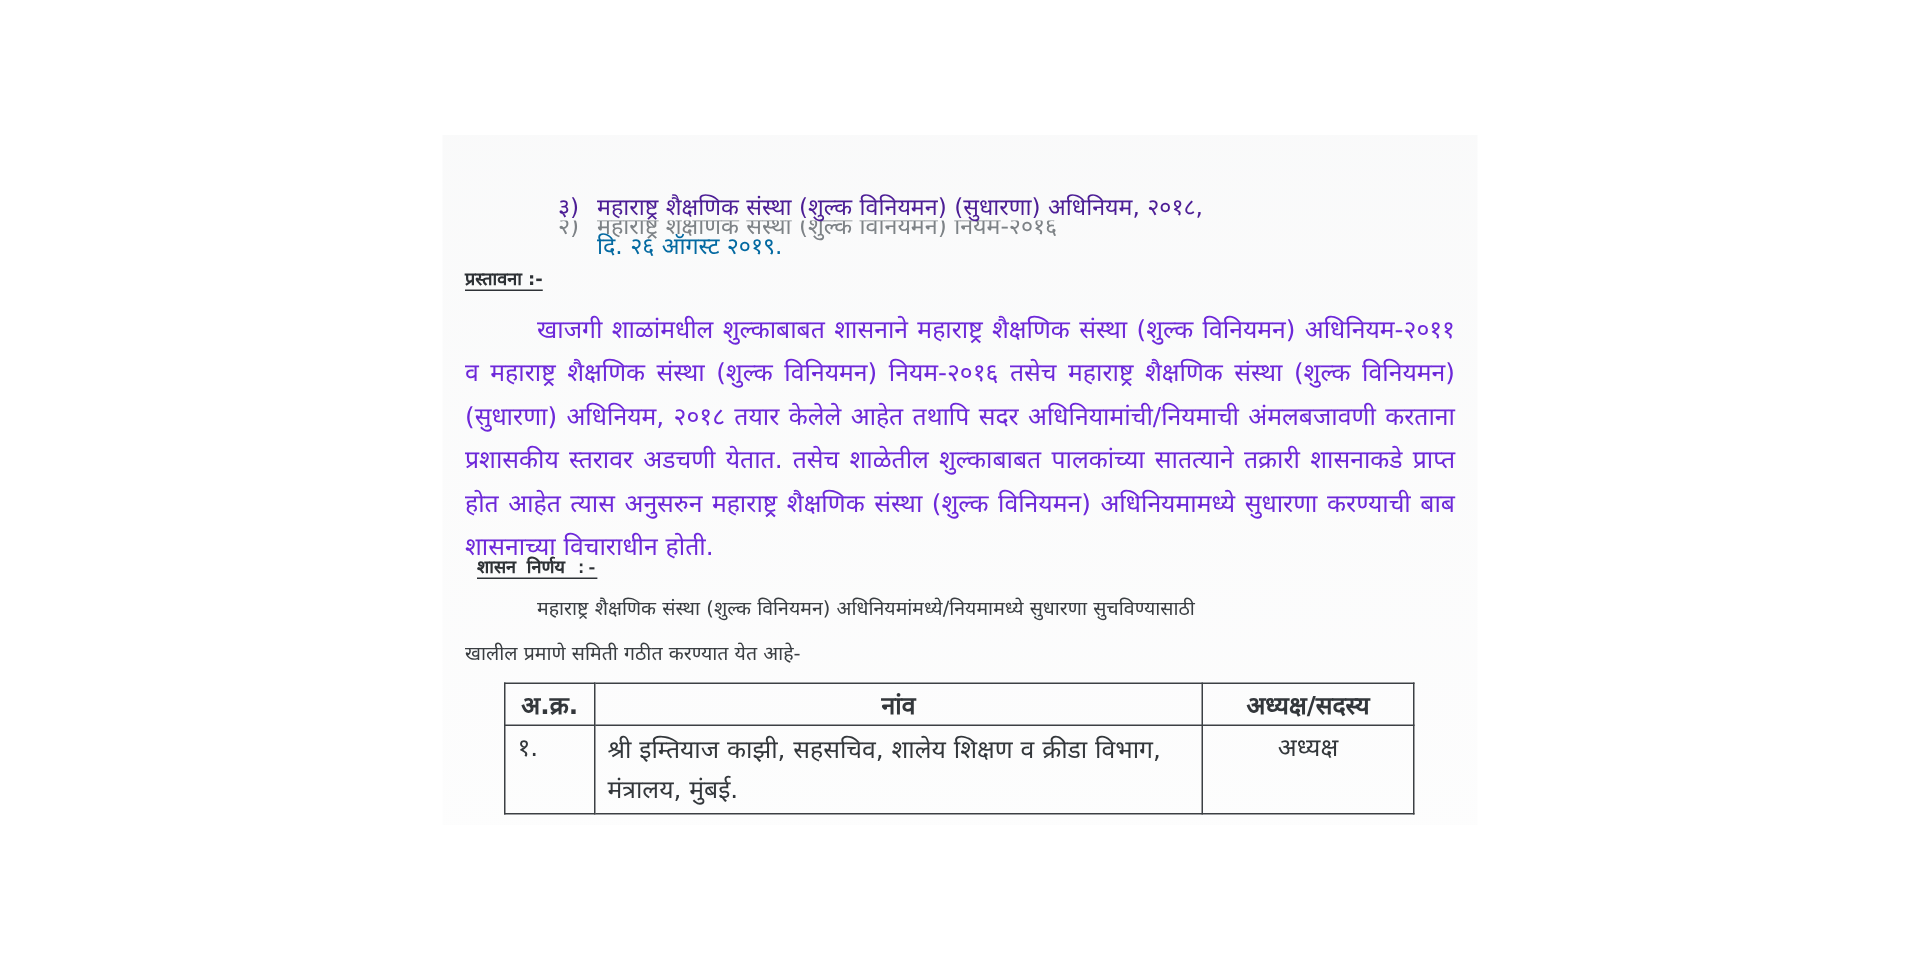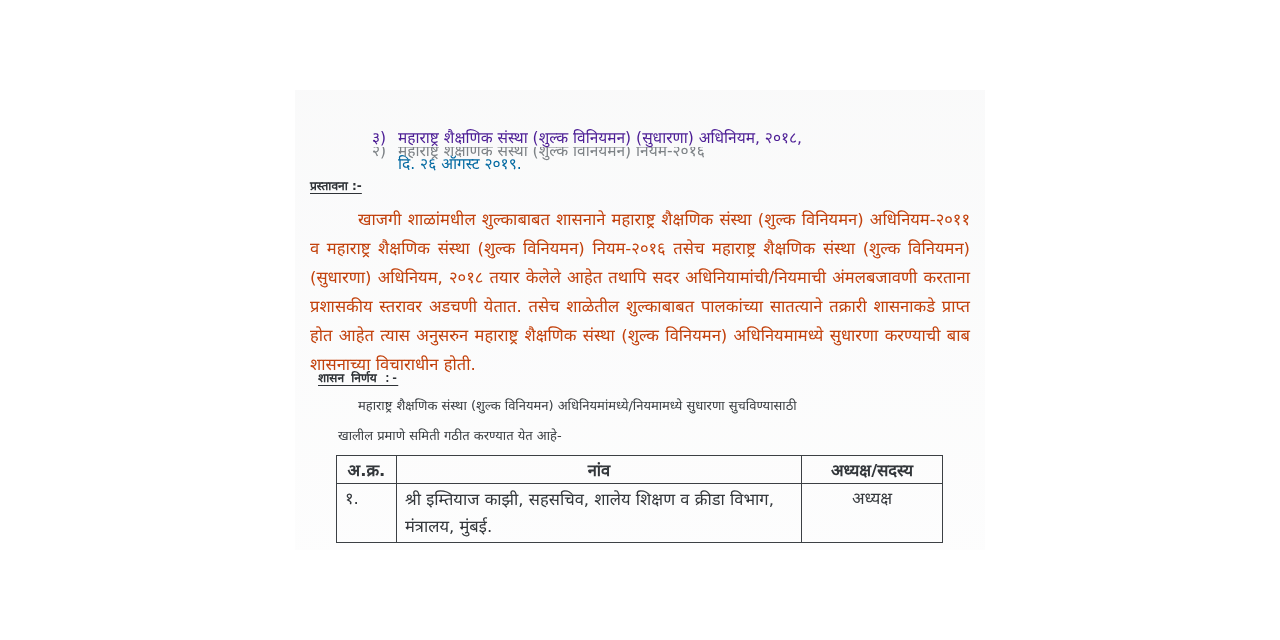--- a/index.html
+++ b/index.html
@@ -60,34 +60,34 @@
   .heading-nirnay { left: 318px; top: 369px; font-family: Liberation Mono, monospace; }
 
   .body-para {
     position: absolute;
     left: 310px;
     width: 660px;
     font-size: 16.5px;
     line-height: 29px;
     text-align: justify;
     text-indent: 48px;
-    color: #c2410c;
+    color: #6d28d9;
   }
   .para-prastavana { top: 205px; }
 
   .nirnay-line {
     position: absolute;
     left: 310px;
     width: 668px;
     font-size: 13px;
     color: #3a3e42;
     white-space: nowrap;
   }
   .nirnay-line1 { top: 396px; text-indent: 48px; }
-  .nirnay-line2 { top: 426px; margin-left: 28px; }
+  .nirnay-line2 { top: 426px; }
 
   table.committee {
     position: absolute;
     left: 336px; top: 455px;
     width: 606px;
     border-collapse: collapse;
     font-size: 16.5px;
     color: #33373b;
     table-layout: fixed;
   }

